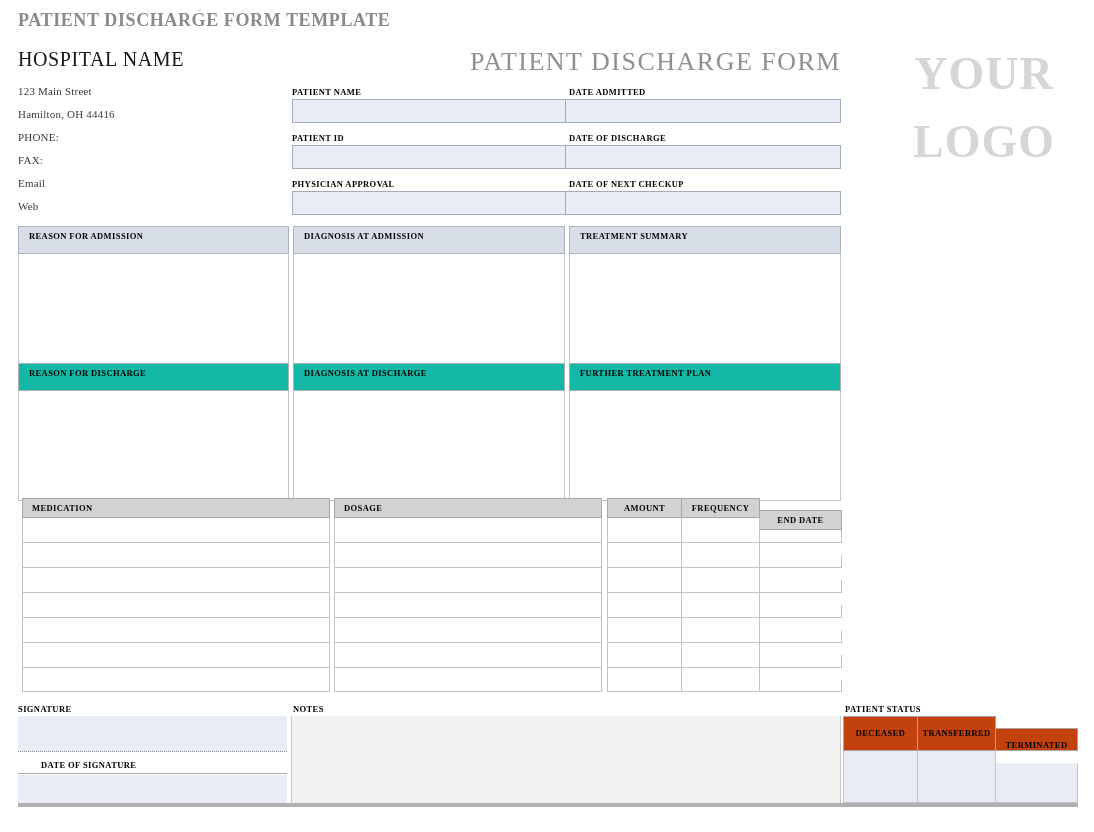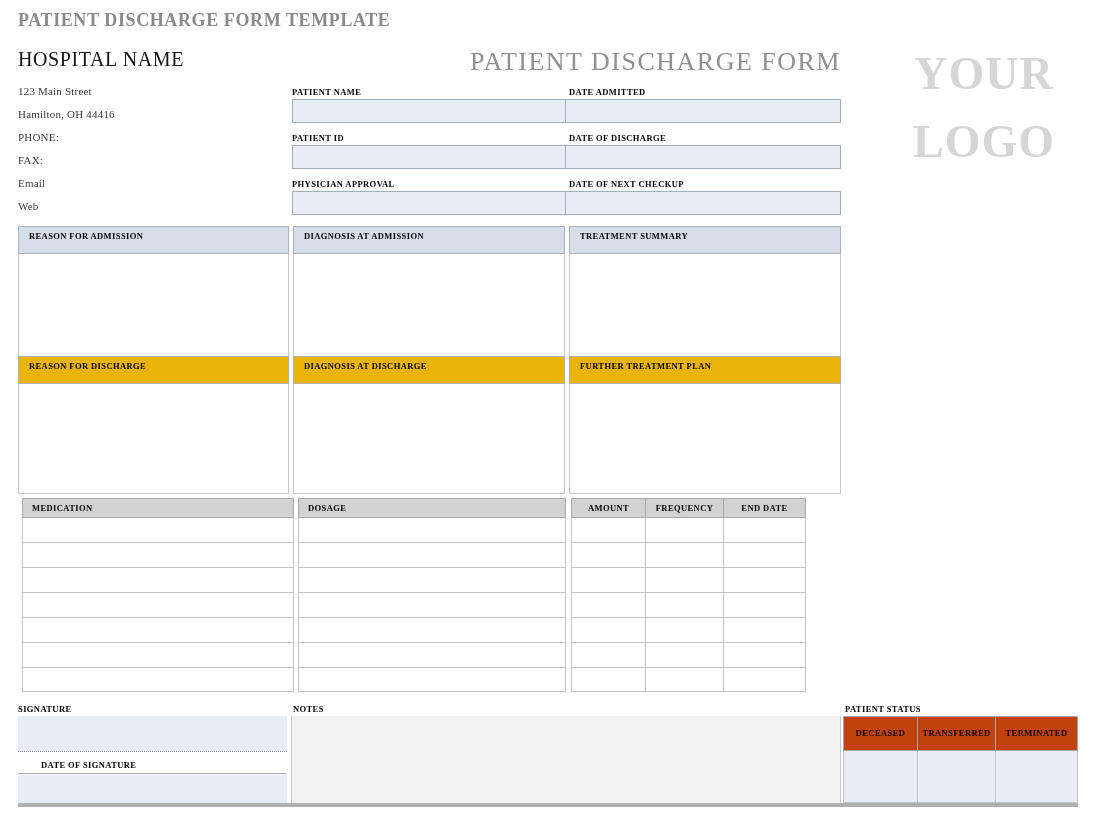--- a/index.html
+++ b/index.html
@@ -22,21 +22,21 @@
 
   
   .fbox{background:#e8ecf4;border:1px solid #a3adbc;box-sizing:border-box;height:24px;}
 
   
   .ut-row{display:flex;left:18px;width:823px;}
   .ut-gap{width:4px;}
   .ut-col{display:flex;flex-direction:column;}
   .ut-header{height:28px;box-sizing:border-box;border:1px solid #a9b2bf;line-height:18px;padding-left:10px;font-size:8.5px;font-weight:bold;letter-spacing:.4px;}
   .ut-header.blue{background:#d7dee8;}
-  .ut-header.gray{background:#eab308;border-color:#b0b0b0;}
+  .ut-header.gray{background:#14b8a6;border-color:#b0b0b0;margin-top:7px;}
   .ut-body{height:110px;background:#fff;border:1px solid #c4c8ce;border-top:none;box-sizing:border-box;}
 
   
   .bt-wrap{left:18px;top:498px;display:flex;width:1060px;}
   .bt-gap4{width:4px;}.bt-gap5{width:5px;}
   .bt-col{display:flex;flex-direction:column;}
   .bt-header{height:20px;box-sizing:border-box;background:#d2d2d2;border:1px solid #a8a8a8;line-height:18px;padding-left:9px;font-size:8.5px;font-weight:bold;letter-spacing:.4px;}
   .bt-header.center{padding-left:0;text-align:center;}
   .bt-row{height:25px;box-sizing:border-box;border:1px solid #c4c4c4;border-top:none;background:#fff;}
   .bt-row.last{height:24px;}
@@ -57,21 +57,21 @@
   .notes-box{left:291px;top:716px;width:550px;height:87px;background:#f2f2f2;border-left:1px solid #c6c6c6;border-right:1px solid #c6c6c6;box-sizing:border-box;}
   .status-table{left:843px;top:716px;width:235px;}
   .st-hdr{display:flex;height:35px;}
   .st-hcell{box-sizing:border-box;background:#c2410c;border:1px solid #a6a6a6;font-size:8.5px;font-weight:bold;letter-spacing:.4px;text-align:center;line-height:33px;}
   .st-hcell + .st-hcell{border-left:none;}
   .st-body{display:flex;height:52px;}
   .st-bcell{box-sizing:border-box;background:#e8ecf5;border:1px solid #c0c4cc;border-top:none;}
   .st-bcell + .st-bcell{border-left:none;}
   .bottom-bar{left:18px;top:803px;width:1060px;height:4px;background:#b0b0b0;}
 
-  .w75{width:75px;}.w78{width:78px;}.w82{width:82px;}
+  .w75{width:75px;}.w78{width:78px;}.w82{width:82px;margin-top:12px;}
 </style>
 </head>
 <body>
 
 <div id="canvas">
 
   <div class="abs page-title">PATIENT DISCHARGE FORM TEMPLATE</div>
   <div class="abs hospital-name">HOSPITAL NAME</div>
   <div class="abs hospital-lines">
     <div>123 Main Street</div>
@@ -132,21 +132,21 @@
     <div class="ut-col" style="width:272px;">
       <div class="ut-header gray">FURTHER TREATMENT PLAN</div>
       <div class="ut-body"></div>
     </div>
   </div>
 
   <div class="abs bt-wrap">
 
     <div class="bt-gap4"></div>
 
-    <div class="bt-col" style="width:272px;justify-content:space-between;">
+    <div class="bt-col" style="width:308px;justify-content:space-between;">
       <div class="bt-header">MEDICATION</div>
       <div class="bt-row"></div>
       <div class="bt-row"></div>
       <div class="bt-row"></div>
       <div class="bt-row"></div>
       <div class="bt-row"></div>
       <div class="bt-row"></div>
       <div class="bt-row last"></div>
     </div>
     <div class="bt-gap4"></div>

